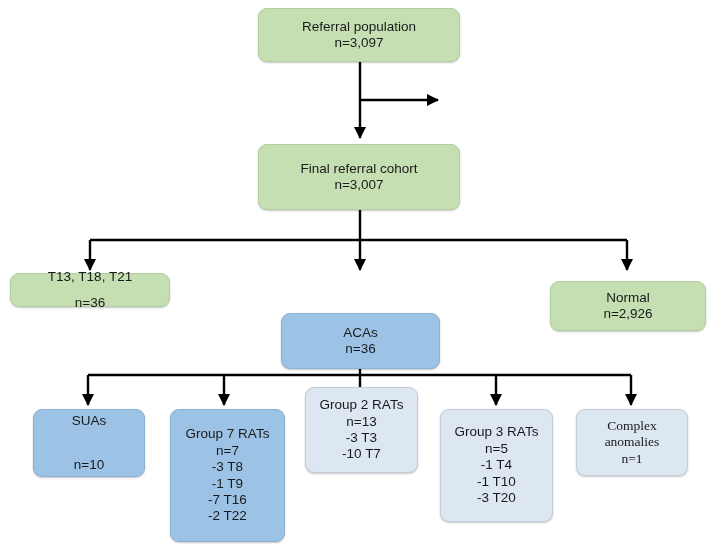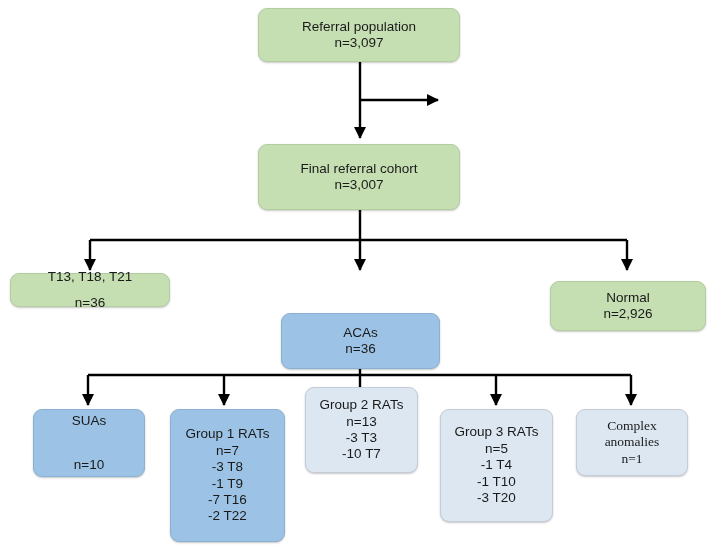--- a/index.html
+++ b/index.html
@@ -94,21 +94,21 @@
     <span class="ln">Normal</span>
     <span class="ln">n=2,926</span>
   </div>
 
   <div class="node fill-blue" style="left:33px;top:409px;width:112px;height:68px;justify-content:space-between;">
     <span class="ln">SUAs</span>
     <span class="ln">n=10</span>
   </div>
 
   <div class="node fill-blue" style="left:170px;top:409px;width:115px;height:133px;">
-    <span class="ln">Group 1 RATs</span>
+    <span class="ln">Group 7 RATs</span>
     <span class="ln">n=7</span>
     <span class="ln">-3 T8</span>
     <span class="ln">-1 T9</span>
     <span class="ln">-7 T16</span>
     <span class="ln">-2 T22</span>
   </div>
 
   <div class="node fill-lightblue" style="left:305px;top:387px;width:113px;height:86px;">
     <span class="ln">Group 2 RATs</span>
     <span class="ln">n=13</span>

